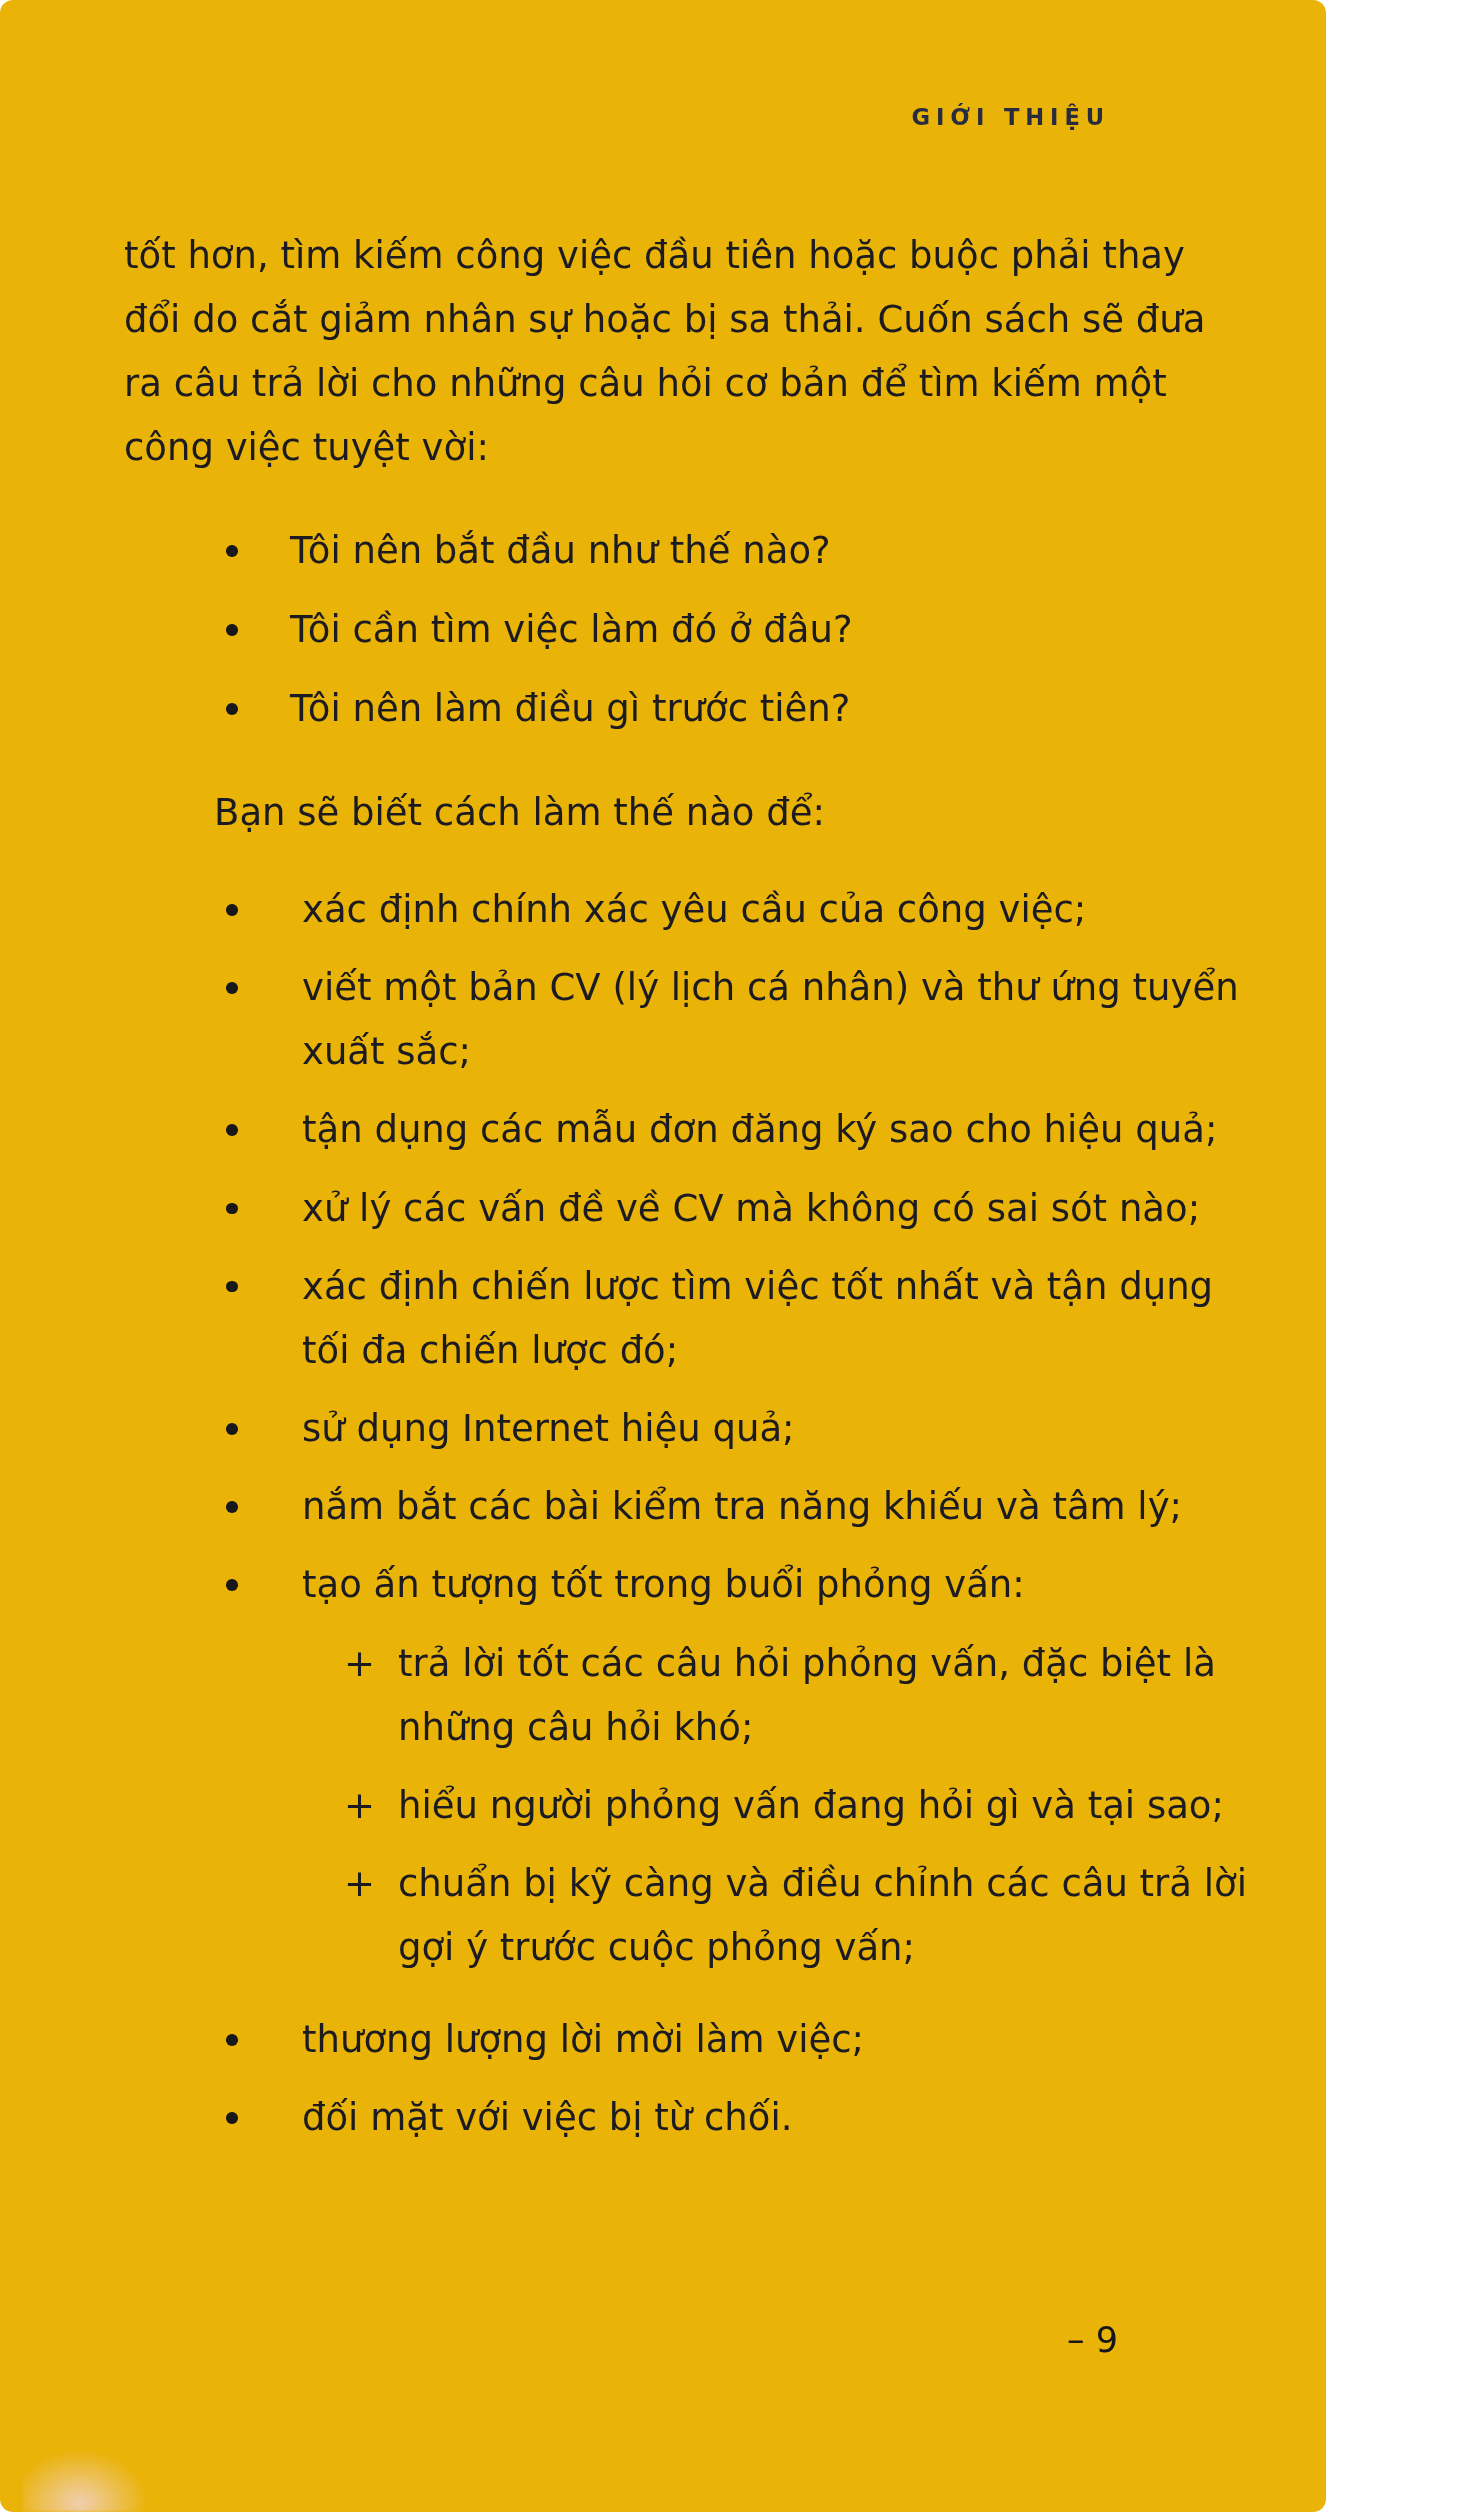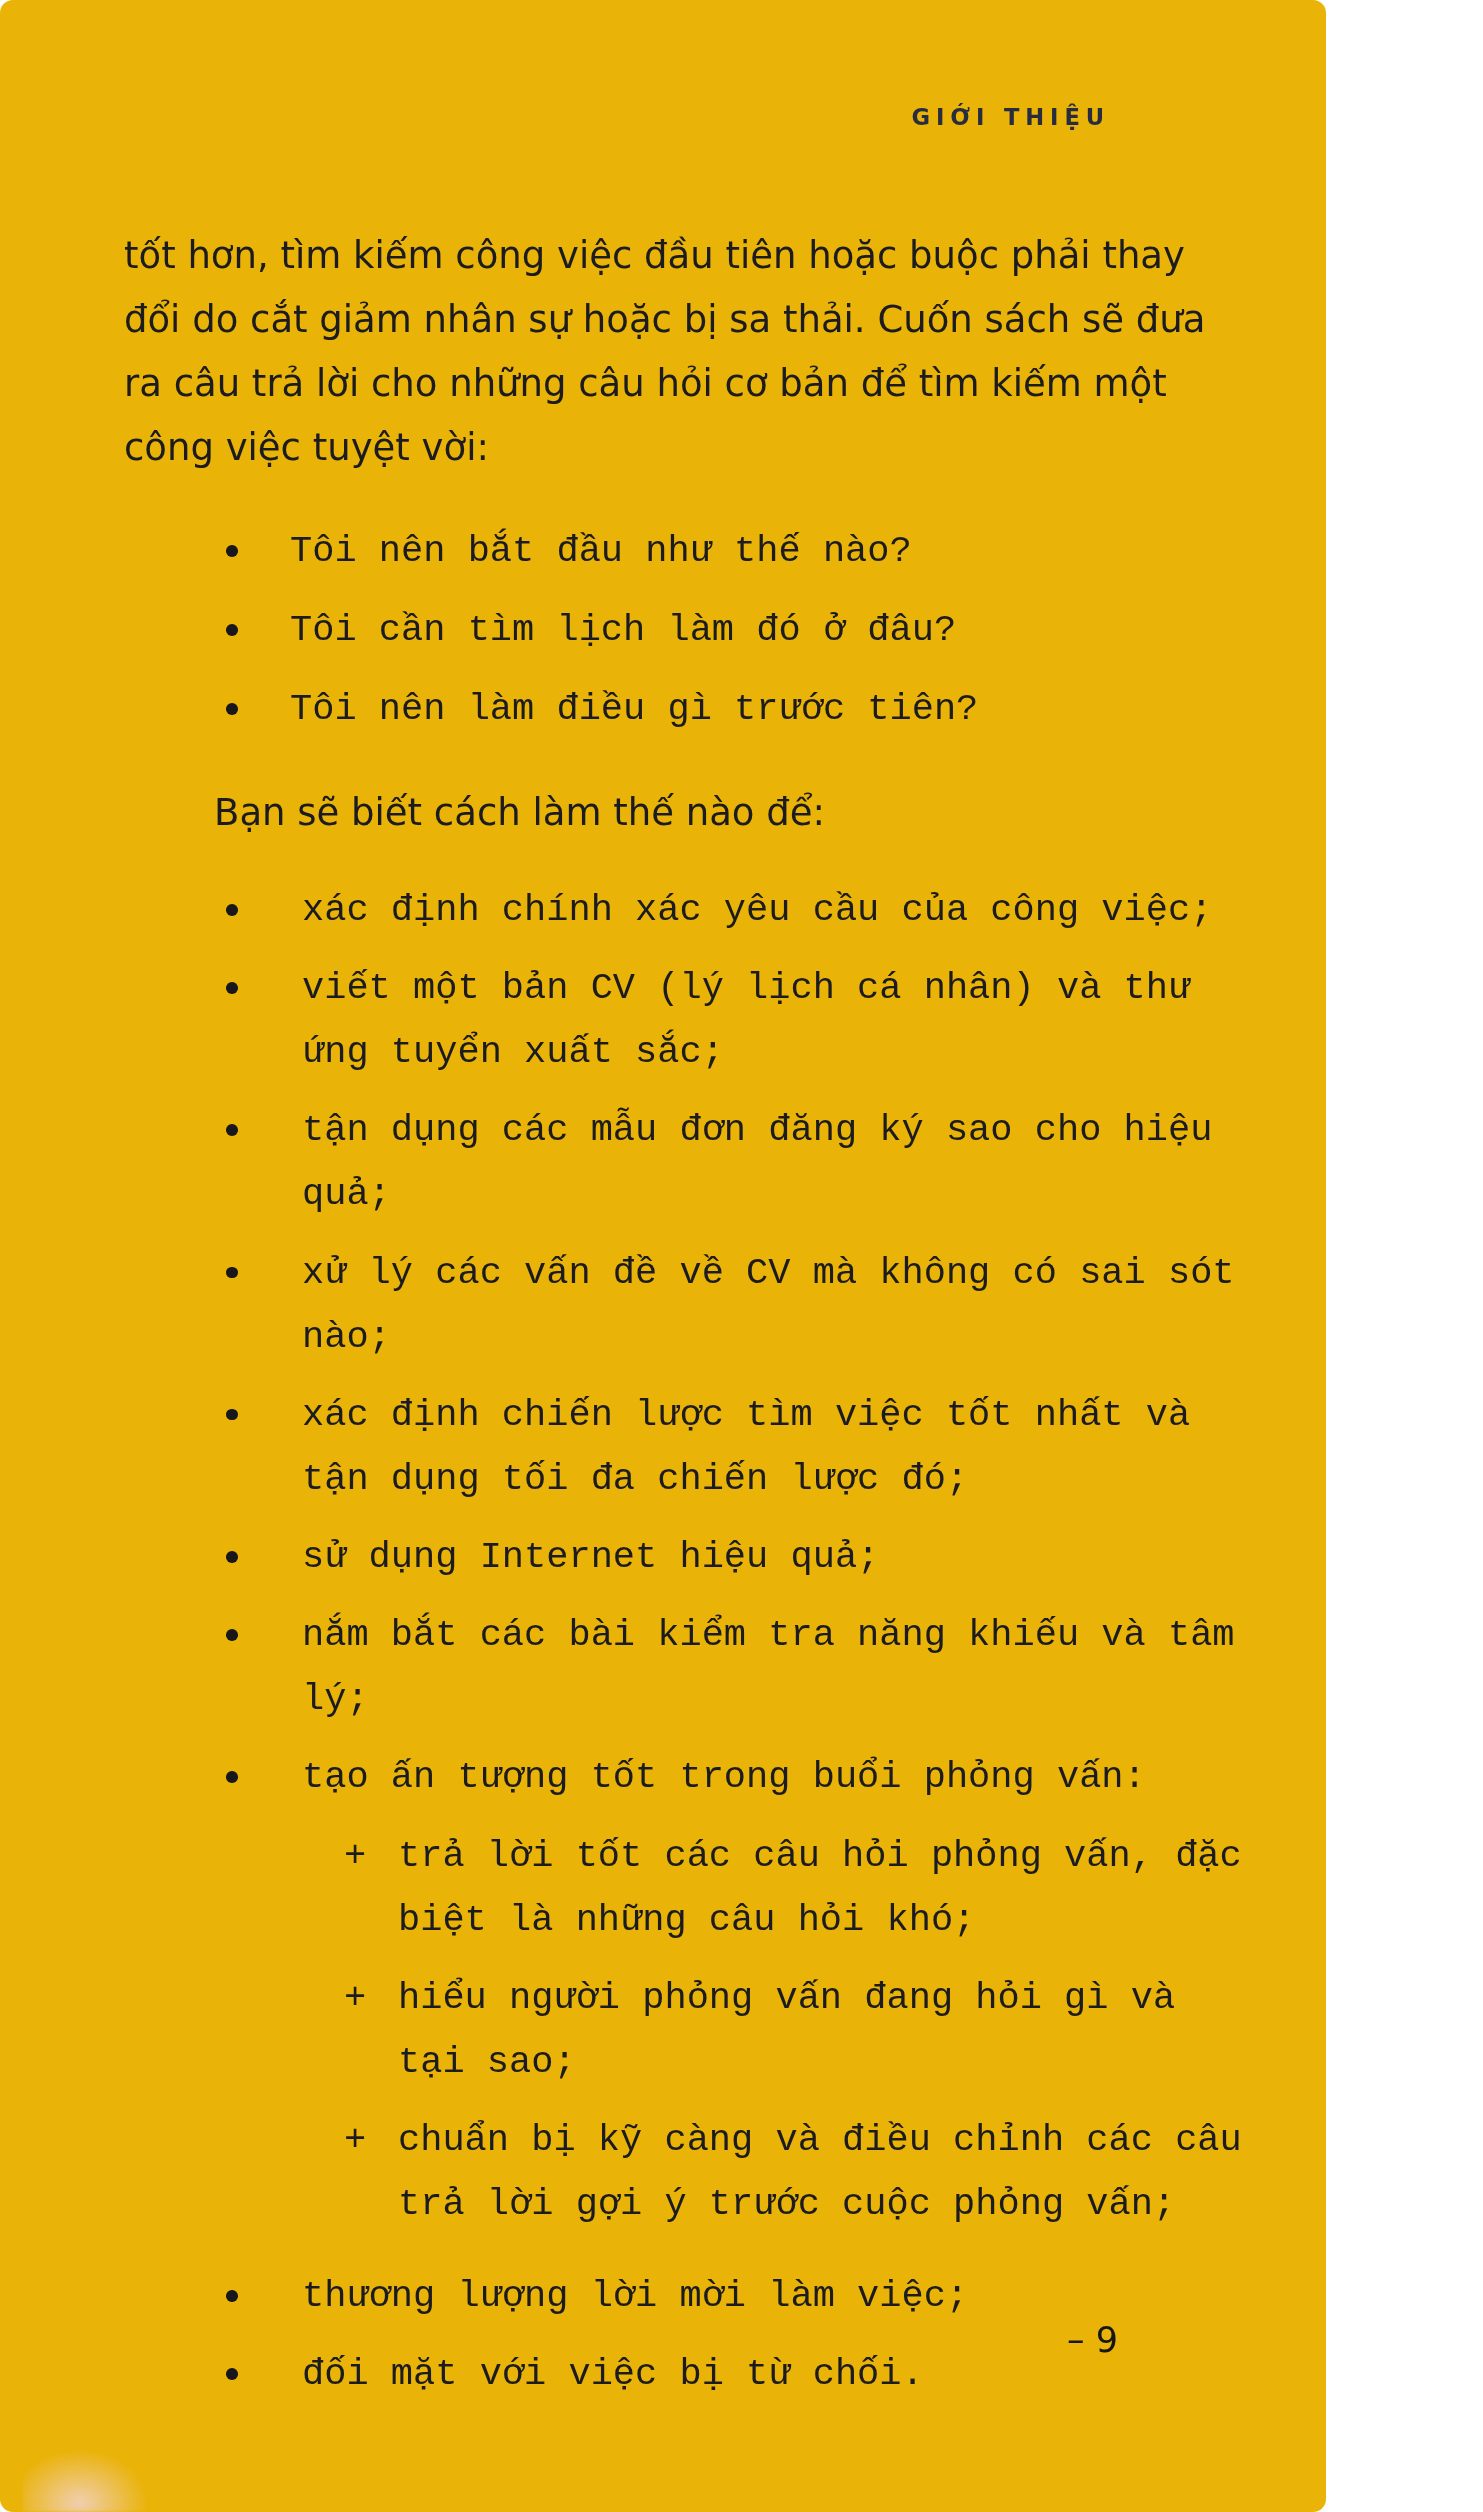--- a/index.html
+++ b/index.html
@@ -25,21 +25,21 @@
   .content {
     position: absolute;
     left: 124px;
     top: 224px;
     width: 1129px;
     font-size: 37px;
     line-height: 64px;
   }
   .intro { margin: 0 0 39px 0; }
   .q-list { margin-left: 102px; }
-  .row { display: flex; margin-bottom: 15px; font-family: Liberation Mono, monospace; }
+  .row { display: flex; margin-bottom: 15px; }
   .bullet-cell { flex: 0 0 64px; }
   .dot {
     display: block;
     width: 11.7px; height: 11.7px;
     border-radius: 50%;
     background: #17171c;
     margin-top: 26px;
   }
   .row-text { flex: 1; }
   .lead { margin: 40px 0 33px 90px; }
@@ -85,21 +85,21 @@
         <div class="row">
           <span class="bullet-cell">
             <span class="dot"></span>
           </span>
           <span class="row-text"><span>Tôi nên bắt đầu như thế nào?</span></span>
         </div>
         <div class="row">
           <span class="bullet-cell">
             <span class="dot"></span>
           </span>
-          <span class="row-text"><span>Tôi cần tìm lịch làm đó ở đâu?</span></span>
+          <span class="row-text"><span>Tôi cần tìm việc làm đó ở đâu?</span></span>
         </div>
         <div class="row">
           <span class="bullet-cell">
             <span class="dot"></span>
           </span>
           <span class="row-text"><span>Tôi nên làm điều gì trước tiên?</span></span>
         </div>
       </div>
 
     <p class="lead">Bạn sẽ biết cách làm thế nào để:</p>

